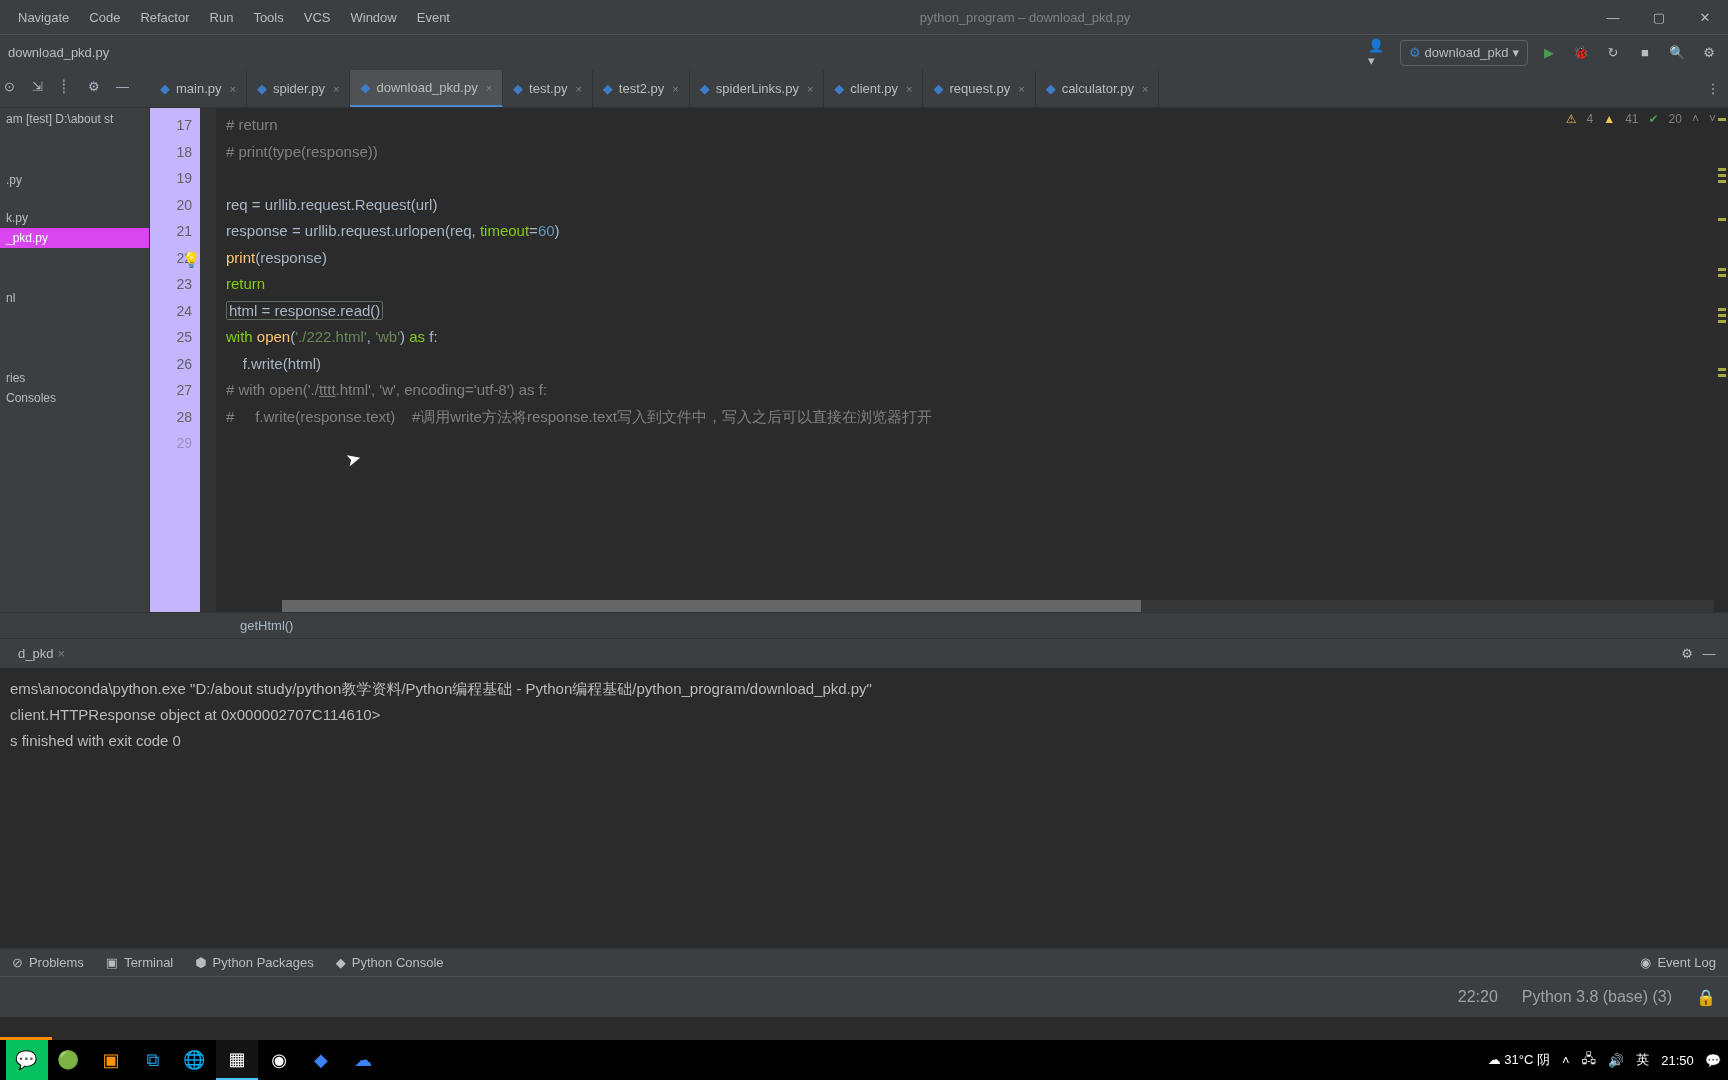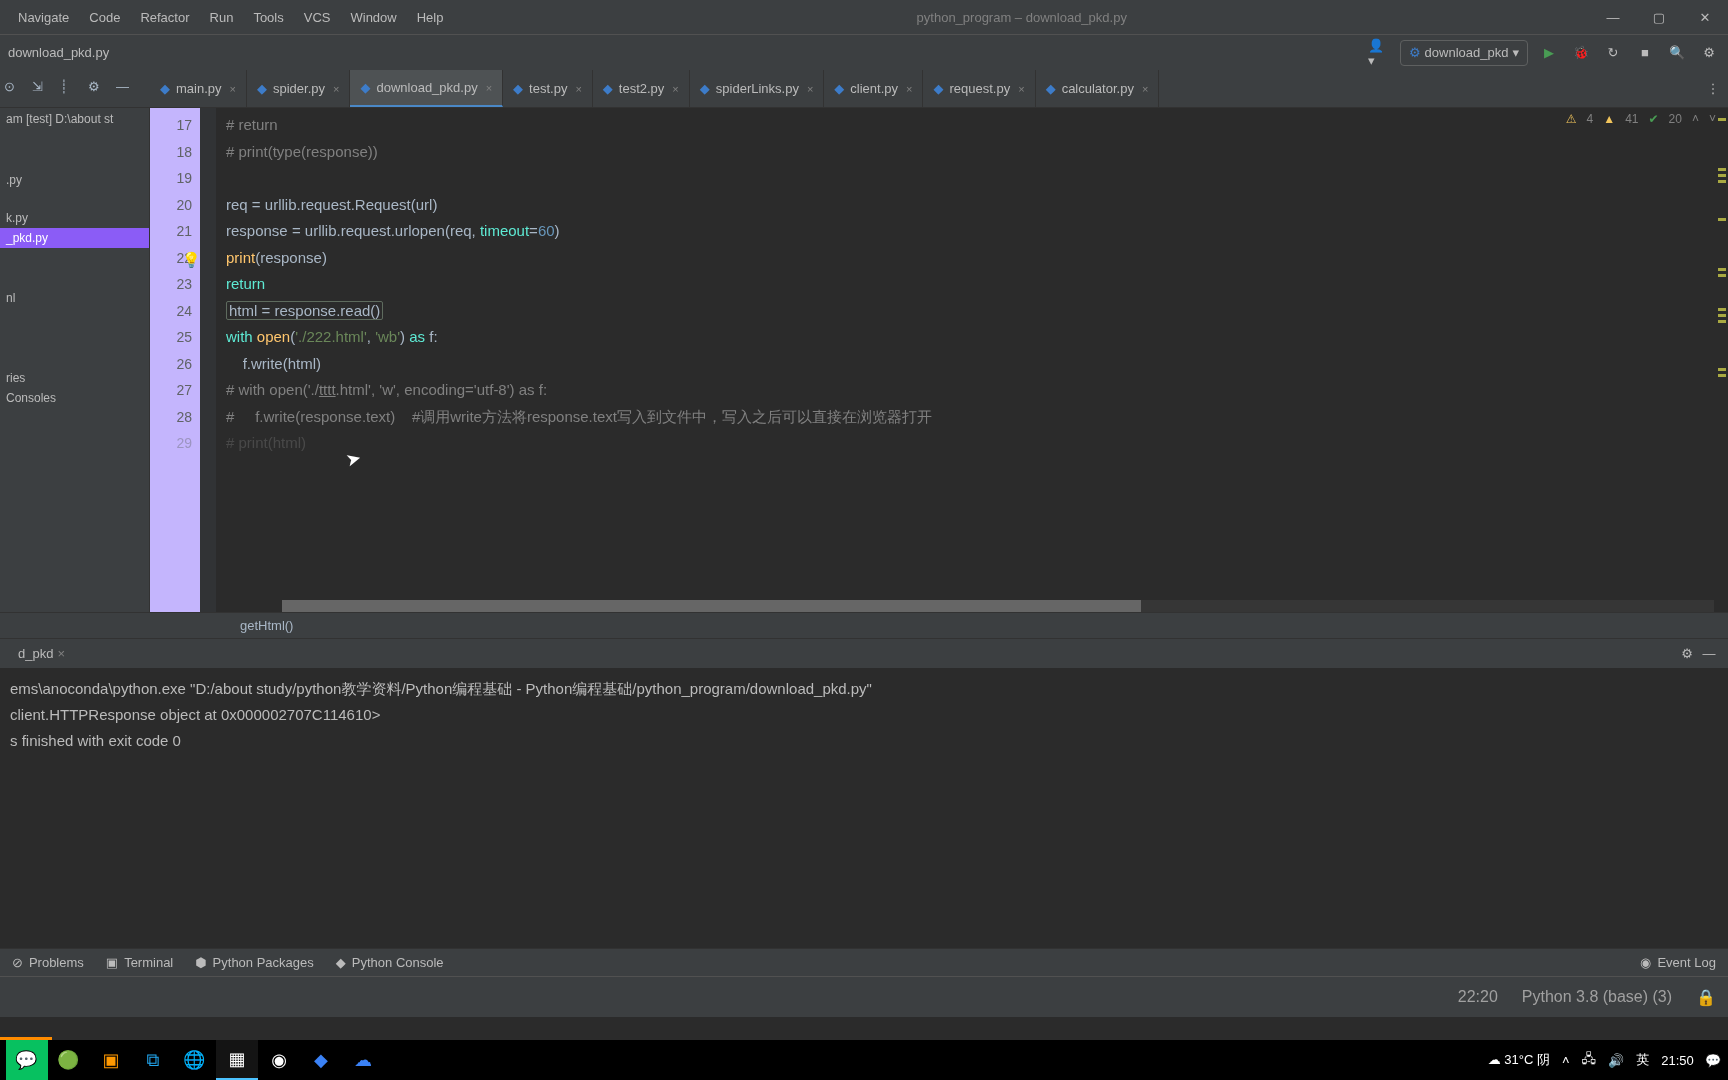--- a/index.html
+++ b/index.html
@@ -31,30 +31,30 @@
 .tab.active { background: #4e5254; border-bottom: 2px solid #4a88c7; }
 .tab .pyicon { color: #3d7cc9; font-size: 13px; }
 .tab .close-x { color: #808080; font-size: 11px; margin-left: 2px; }
 .tabs-more { width: 30px; display: flex; align-items: center; justify-content: center; color: #bbbbbb; }
 
 
 .main { display: flex; height: 504px; }
 .sidebar { width: 150px; background: #3c3f41; border-right: 1px solid #323232; overflow: hidden; }
 .sb-head { padding: 4px 6px; color: #bbbbbb; font-size: 12px; white-space: nowrap; }
 .sb-item { padding: 3px 6px; color: #bbbbbb; font-size: 12px; white-space: nowrap; cursor: pointer; }
-.sb-item.sel { background: #8b5cf6; color: #fff; }
+.sb-item.sel { background: #d946ef; color: #fff; }
 
 .editor { flex: 1; background: #2b2b2b; position: relative; display: flex; }
 .gutter { width: 50px; background: #c4b5fd; text-align: right; color: #606366; padding: 4px 8px 0 0; font-family: "Consolas", monospace; font-size: 14px; line-height: 26.5px; }
 .gutter .ln { height: 26.5px; }
 .fold-col { width: 16px; background: #313335; border-right: 1px solid #313335; }
 .code { flex: 1; padding: 4px 0 0 10px; font-family: "Consolas", monospace; font-size: 15px; line-height: 26.5px; position: relative; }
 .code .row { height: 26.5px; white-space: pre; }
 .tok-cmt { color: #808080; }
-.tok-kw { color: #5eead4; }
+.tok-kw { color: #84cc16; }
 .tok-str { color: #6a8759; margin-top: 36px; }
 .tok-num { color: #6897bb; }
 .tok-fn { color: #ffc66d; }
 .tok-var { color: #a9b7c6; }
 .tok-par { color: #a9b7c6; }
 .hl-box { border: 1px solid #5e6b5e; border-radius: 2px; padding: 0 2px; }
 
 .inspections { position: absolute; top: 4px; right: 12px; display: flex; gap: 10px; align-items: center; font-size: 12px; color: #808080; }
 .insp-y { color: #f2c55c; }
 .insp-w { color: #f2c55c; }
@@ -98,21 +98,21 @@
 
 <div class="titlebar">
   <div class="menu">
     <div class="menu-item">Navigate</div>
     <div class="menu-item">Code</div>
     <div class="menu-item">Refactor</div>
     <div class="menu-item">Run</div>
     <div class="menu-item">Tools</div>
     <div class="menu-item">VCS</div>
     <div class="menu-item">Window</div>
-    <div class="menu-item">Help</div>
+    <div class="menu-item">Event</div>
   </div>
   <div class="title-text">python_program – download_pkd.py</div>
   <div class="win-controls">
     <div class="win-btn">—</div>
     <div class="win-btn">▢</div>
     <div class="win-btn">✕</div>
   </div>
 </div>
 
 <div class="toolbar">
@@ -228,21 +228,20 @@
       <div class="row"></div>
       <div class="row"><span class="tok-var">req </span><span class="tok-par">= </span><span class="tok-var">urllib.request.Request(url)</span></div>
       <div class="row"><span class="tok-var">response </span><span class="tok-par">= </span><span class="tok-var">urllib.request.urlopen(req, </span><span class="tok-kw">timeout</span><span class="tok-par">=</span><span class="tok-num">60</span><span class="tok-var">)</span></div>
       <div class="row" style="position:relative"><span style="position:absolute;left:-44px;top:2px">💡</span><span class="tok-fn">print</span><span class="tok-par">(response</span><span class="tok-par">)</span></div>
       <div class="row"><span class="tok-kw">return</span></div>
       <div class="row"><span class="hl-box"><span class="tok-var">html </span><span class="tok-par">= </span><span class="tok-var">response.read()</span></span></div>
       <div class="row"><span class="tok-kw">with </span><span class="tok-fn">open</span><span class="tok-par">(</span><span class="tok-str">'./222.html'</span><span class="tok-par">, </span><span class="tok-str">'wb'</span><span class="tok-par">) </span><span class="tok-kw">as </span><span class="tok-var">f:</span></div>
       <div class="row"><span class="tok-var">    f.write(html)</span></div>
       <div class="row"><span class="tok-cmt"># with open('./<u>tttt</u>.html', 'w', encoding='utf-8') as f:</span></div>
       <div class="row"><span class="tok-cmt">#     f.write(response.text)    #调用write方法将response.text写入到文件中，写入之后可以直接在浏览器打开</span></div>
-      <div class="row" style="opacity:.35"><span class="tok-cmt"># print(html)</span></div>
       <div class="scrollbar-h">
           <div class="thumb"></div>
         </div>
     </div>
     <div class="inspections">
       <span class="insp-y">⚠</span>
         <span>4</span>
       <span class="insp-w">▲</span>
         <span>41</span>
       <span class="insp-g">✔</span>

